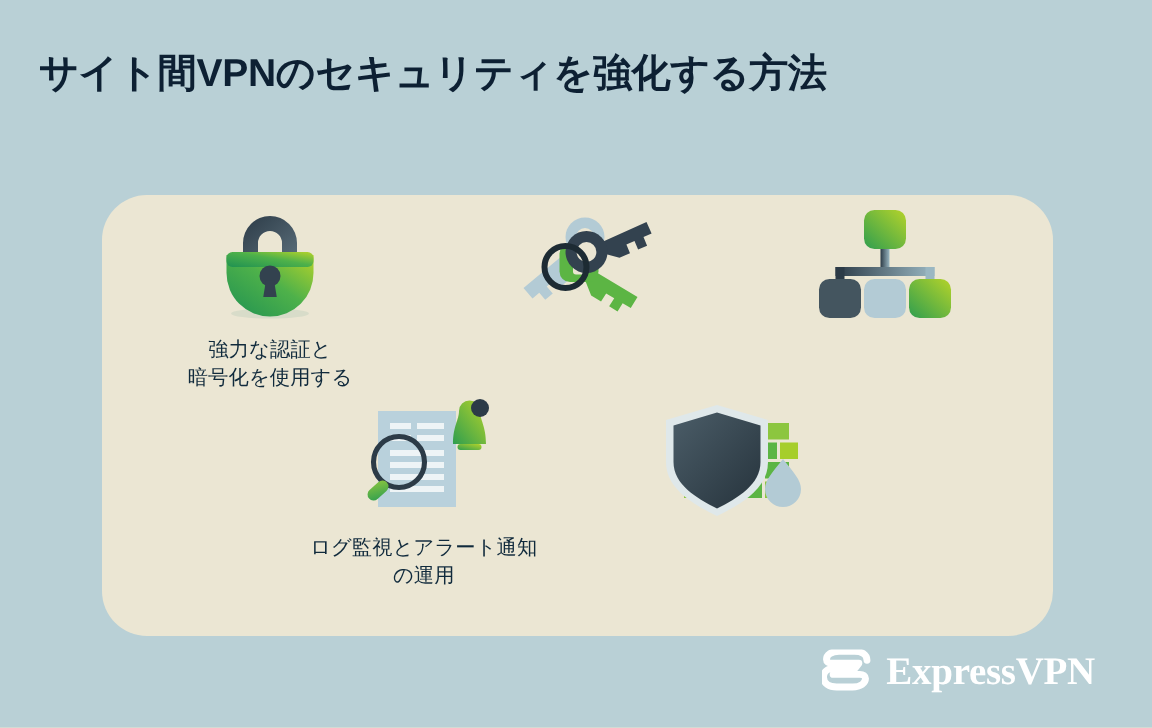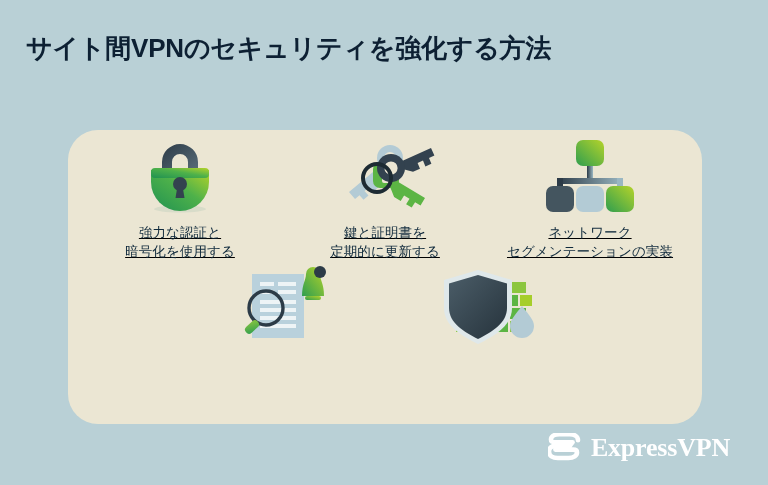--- a/index.html
+++ b/index.html
@@ -37,21 +37,20 @@
     background: #ebe6d3;
     border-radius: 30px;
   }
 
   
   .row {
     position: absolute;
     display: flex;
     justify-content: center;
     align-items: flex-start;
-    text-decoration: underline;
   }
   #row-top {
     left: 68px;
     top: 140px;
     width: 634px;
   }
   #row-bottom {
     left: 133px;
     top: 272px;
     width: 504px;
@@ -157,22 +156,20 @@
 
         <g fill="#33424f">
           <path d="M58 26 L98 8 l3.4 7.6 l-5.4 2.4 l2.4 5.8 l-6 2.6 l-2.4 -5.8 l-5.4 2.4 l2.4 5.8 l-7 3 Z"></path>
           <circle cx="58" cy="28" r="14"></circle>
         </g>
         <circle cx="58" cy="28" r="6.6" fill="#ebe6d3"></circle>
 
         <circle cx="44" cy="38" r="14" fill="none" stroke="#1d2b33" stroke-width="4"></circle>
       </svg>
     </div>
-    <div class="item-label">鍵と証明書を
-定期的に更新する</div>
   </div>
 
   <div class="item">
     <div class="icon-wrap">
       <svg width="98" height="74" viewBox="0 0 98 74" aria-hidden="true">
         <defs>
           <linearGradient id="gNodeGreen" x1="0" y1="1" x2="1" y2="0">
             <stop offset="0%" stop-color="#2f9e4f"></stop>
             <stop offset="100%" stop-color="#b5d32a"></stop>
           </linearGradient>
@@ -187,22 +184,20 @@
         <rect x="16" y="38" width="6" height="14" fill="#2c3b47"></rect>
         <rect x="76" y="38" width="6" height="14" fill="#9ab7c2"></rect>
 
         <rect x="35" y="0" width="28" height="26" rx="7" fill="url(#gNodeGreen)"></rect>
 
         <rect x="5" y="46" width="28" height="26" rx="7" fill="#44555f"></rect>
         <rect x="35" y="46" width="28" height="26" rx="7" fill="#b3cbd5"></rect>
         <rect x="65" y="46" width="28" height="26" rx="7" fill="url(#gNodeGreen)"></rect>
       </svg>
     </div>
-    <div class="item-label">ネットワーク
-セグメンテーションの実装</div>
   </div>
 </div>
 
 <div class="row" id="row-bottom">
 
   <div class="item">
     <div class="icon-wrap">
       <svg width="94" height="80" viewBox="0 0 94 80" aria-hidden="true">
         <defs>
           <linearGradient id="gBell" x1="0" y1="1" x2="1" y2="0">
@@ -230,20 +225,22 @@
         <g>
           <path d="M66 30 c0 -12 4 -16 4 -22 a7 7 0 0 1 14 0 c0 6 4 10 4 22 Z" fill="url(#gBell)"></path>
           <rect x="69" y="30" width="16" height="4" rx="2" fill="url(#gBell)"></rect>
           <circle cx="84" cy="6" r="6" fill="#2c3b47"></circle>
         </g>
 
         <circle cx="30" cy="42" r="17" fill="none" stroke="#2c3b47" stroke-width="3.4"></circle>
         <rect x="8" y="57" width="16" height="8" rx="4" transform="rotate(-42 16 61)" fill="url(#gHandle)"></rect>
       </svg>
     </div>
+    <div class="item-label">ログ監視とアラート通知
+の運用</div>
   </div>
 
   <div class="item">
     <div class="icon-wrap">
       <svg width="104" height="78" viewBox="0 0 104 78" aria-hidden="true">
         <defs>
           <linearGradient id="gShield" x1="0" y1="0" x2="1" y2="1">
             <stop offset="0%" stop-color="#4b5d68"></stop>
             <stop offset="100%" stop-color="#26333c"></stop>
           </linearGradient>

